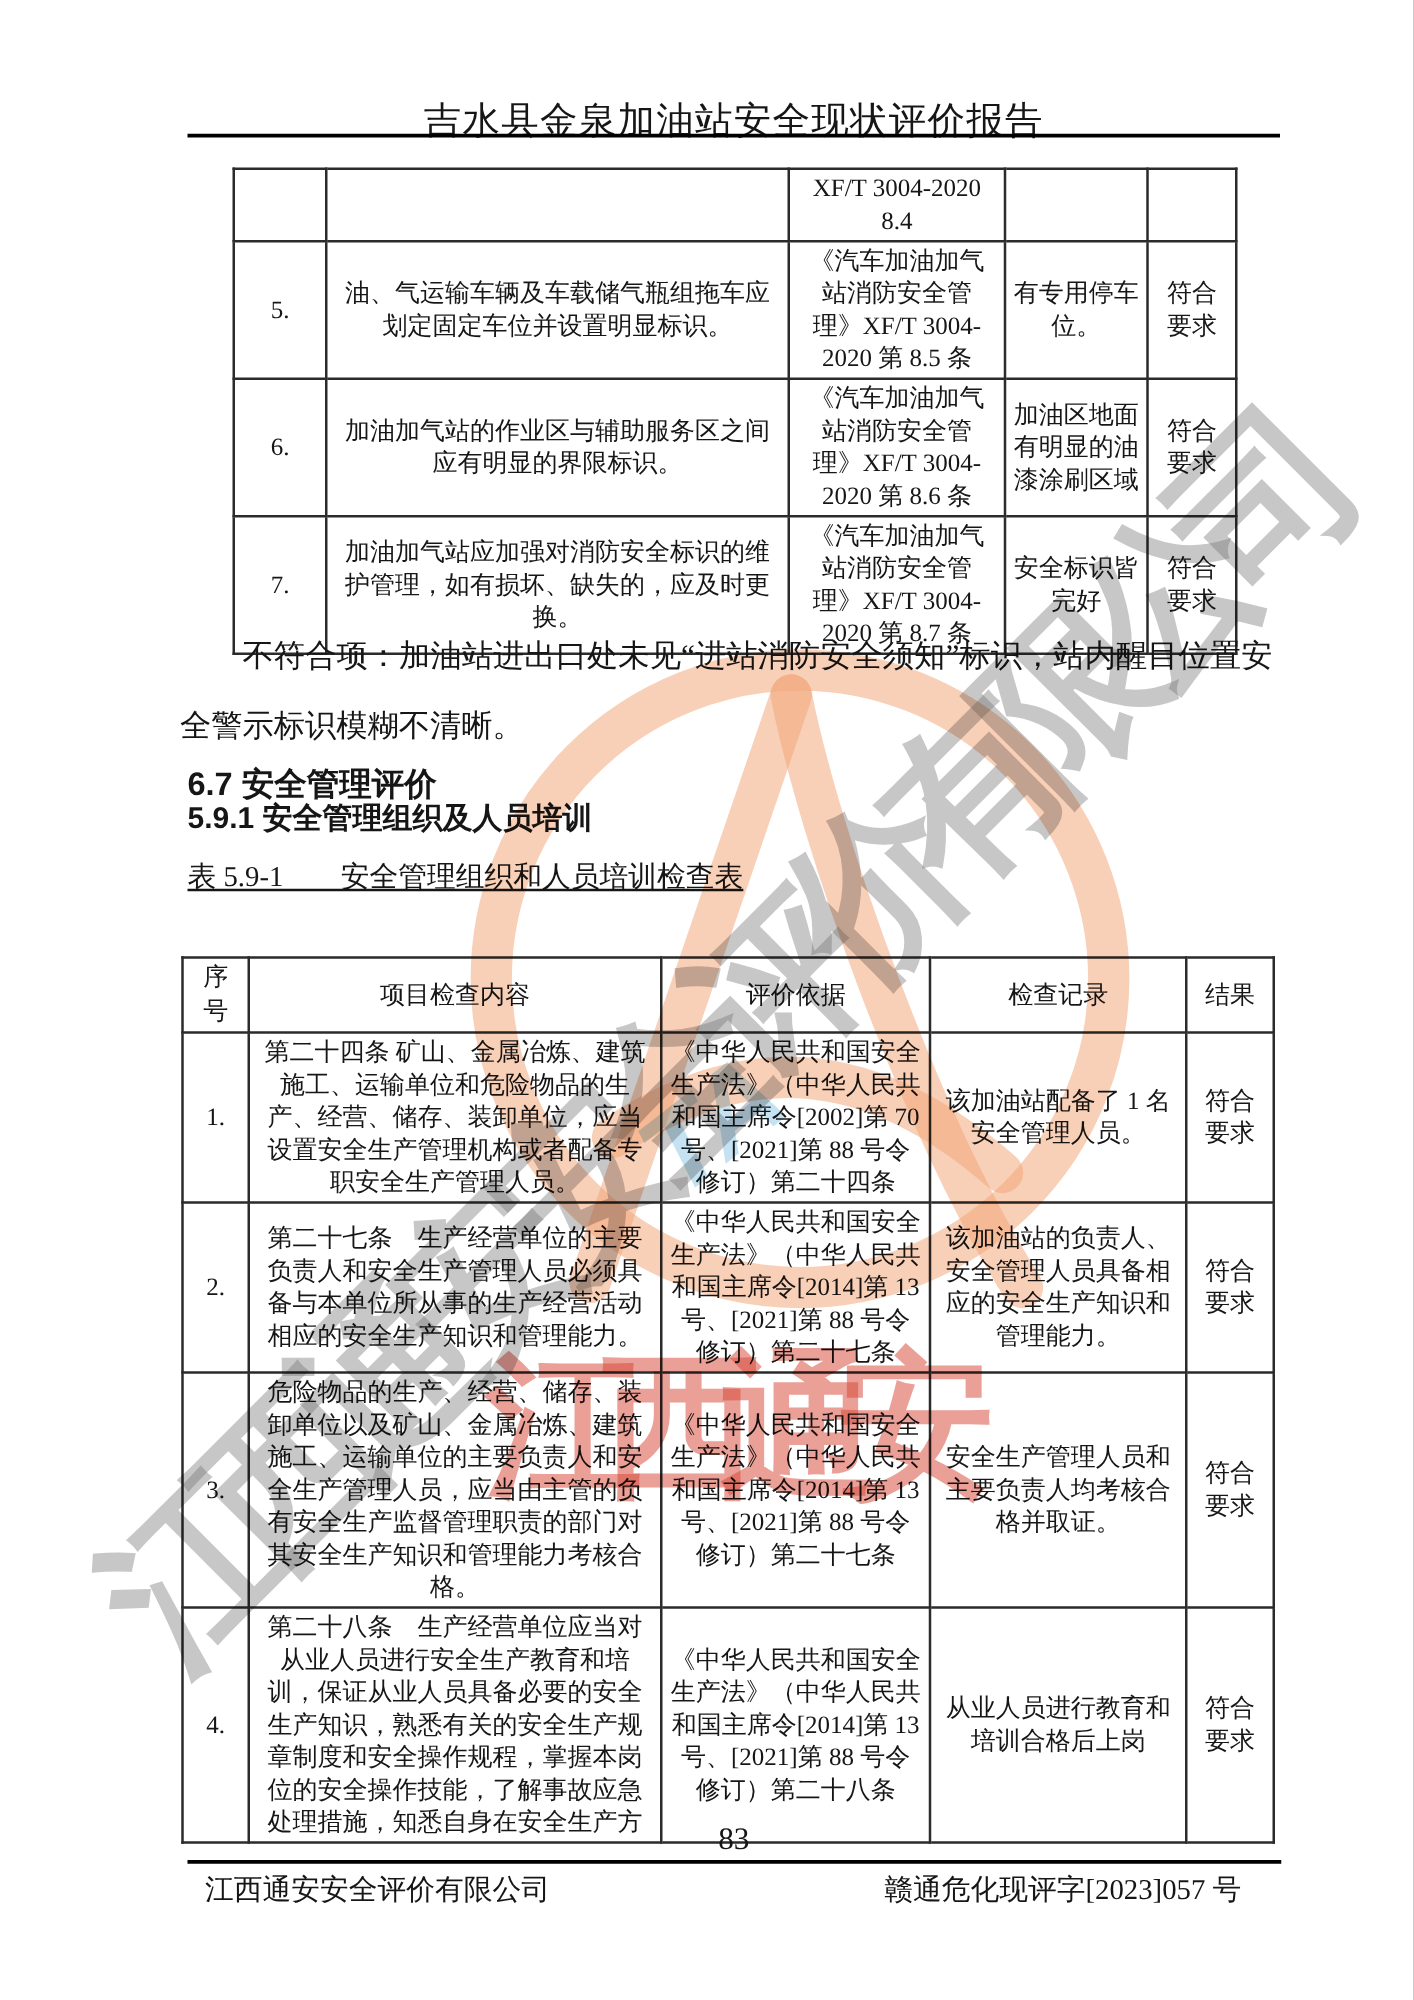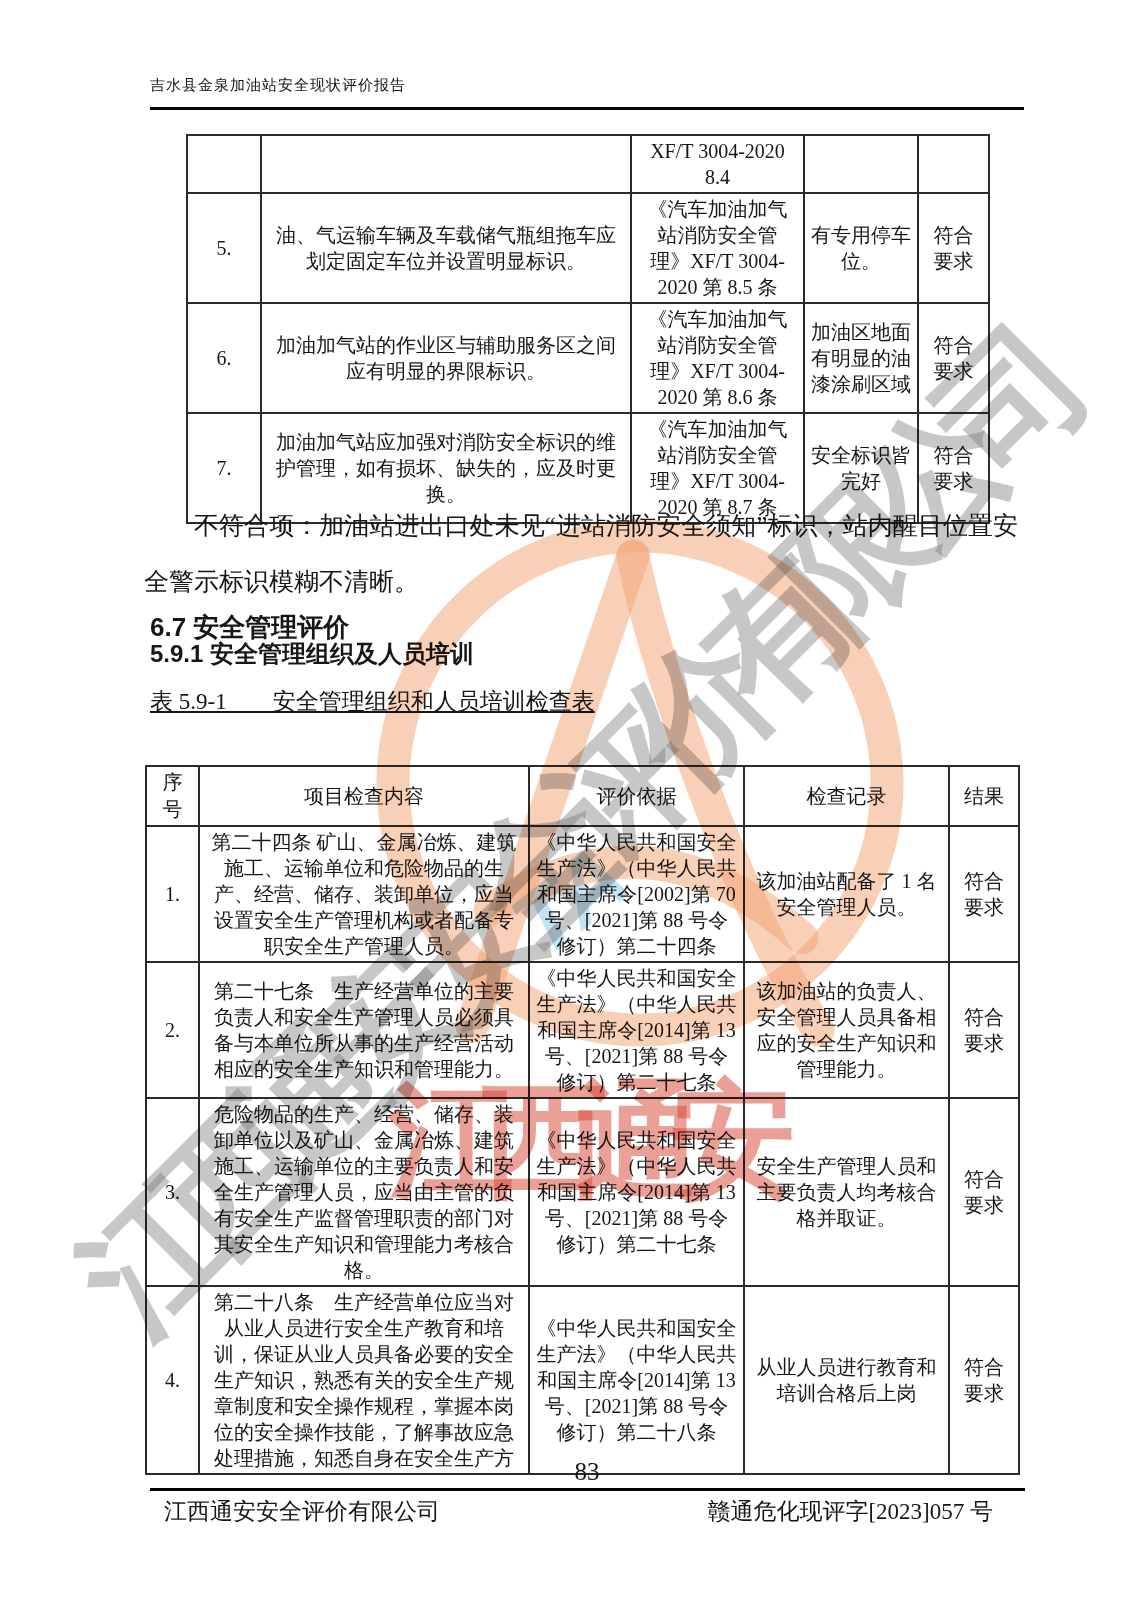--- a/index.html
+++ b/index.html
@@ -2,21 +2,21 @@
 <html><head>
 <meta charset="utf-8">
 <style>
   html,body{margin:0;padding:0;background:#888;}
   .page{
     position:relative;width:1131px;height:1600px;margin:0 auto;
     background:#ffffff;overflow:hidden;
     font-family:"Liberation Serif","DejaVu Serif",serif;color:#161616;
   }
   
-  .doc-title{position:absolute;top:76px;left:150px;width:874px;font-size:15px;letter-spacing:1px;}
+  .doc-title{position:absolute;top:76px;left:150px;width:874px;text-align:center;font-size:30px;letter-spacing:1px;}
   .header-rule{position:absolute;left:150px;top:107px;width:874px;height:3px;background:#000;}
   
   table{border-collapse:collapse;table-layout:fixed;position:absolute;}
   td,th{border:2px solid #2b2b2b;text-align:center;vertical-align:middle;
         font-size:20px;line-height:26px;padding:2px 6px;font-weight:normal;
         overflow:hidden;}
   .t1{left:186px;top:134px;width:802px;}
   .t2{left:145px;top:765px;width:873px;}
   tr.h54{height:54px;} tr.h106{height:106px;} tr.h102{height:102px;}
   tr.h57{height:57px;}  tr.h130{height:130px;} tr.h184{height:184px;} tr.h176{height:176px;}

